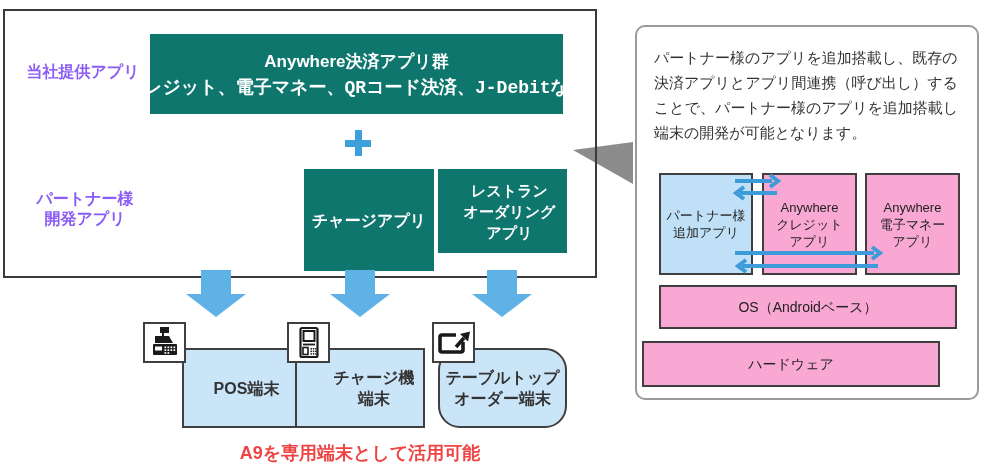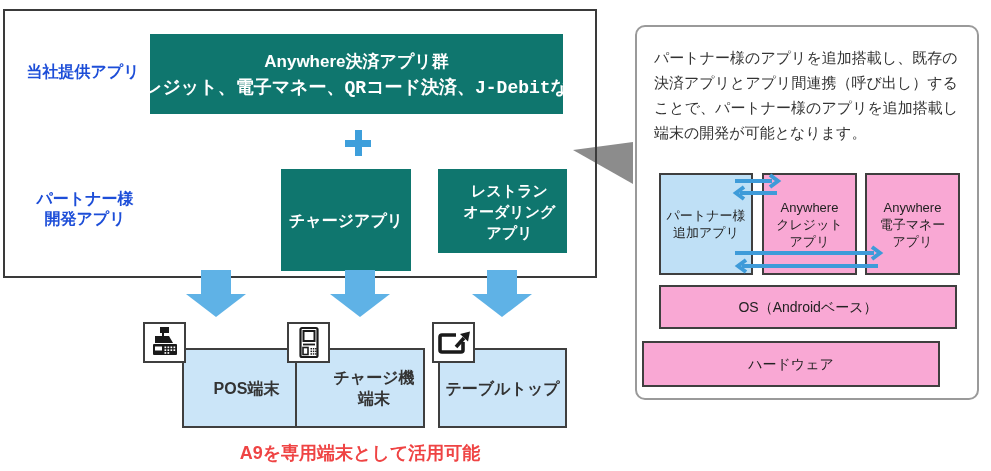--- a/index.html
+++ b/index.html
@@ -4,51 +4,51 @@
 <style>
   html,body{margin:0;padding:0;background:#fff;}
   .stage{position:relative;width:991px;height:471px;background:#fff;
          font-family:"Liberation Sans",sans-serif;overflow:hidden;}
   .abs{position:absolute;box-sizing:border-box;}
   svg.overlay{position:absolute;left:0;top:0;width:991px;height:471px;pointer-events:none;}
 
   .outer-box{left:3px;top:9px;width:594px;height:269px;border:2px solid #3A3A3A;z-index:2;background:transparent;}
   .panel{left:635px;top:25px;width:344px;height:375px;border:2px solid #9A9A9A;border-radius:10px;background:#fff;z-index:1;}
 
-  .side-label{z-index:3;font-weight:bold;color:#1d4ed8;text-align:center;font-size:16px;line-height:20px;}
+  .side-label{z-index:3;font-weight:bold;color:#8b5cf6;text-align:center;font-size:16px;line-height:20px;}
 
   .darkbox{background:#0f766e;color:#fff;display:flex;flex-direction:column;align-items:center;
            justify-content:center;text-align:center;font-weight:bold;z-index:3;}
   .darkbox div{line-height:21px;font-size:16px;white-space:nowrap;}
   .anywhere{left:150px;top:34px;width:413px;height:80px;gap:5px;}
   .anywhere .t1{font-size:17px;line-height:22px;}
   .anywhere .t2{font-size:18px;line-height:20px;font-family:Liberation Mono, monospace;}
 
   .plus{left:345px;top:130px;width:26px;height:26px;z-index:3;}
   .plus::before{content:'';position:absolute;left:0;top:9.5px;width:26px;height:7px;background:#3E9FDB;}
   .plus::after{content:'';position:absolute;left:9.5px;top:0;width:7px;height:26px;background:#3E9FDB;}
 
   .app1{left:151px;top:169px;width:129px;height:84px;}
-  .app2{left:281px;top:169px;width:130px;height:102px;}
+  .app2{left:304px;top:169px;width:130px;height:102px;}
   .app3{left:438px;top:169px;width:129px;height:84px;padding-left:14px;}
   .app3 div{font-size:15px;}
 
   .darr{position:absolute;top:270px;width:60px;height:47px;z-index:3;}
   .darr .stem{position:absolute;left:15px;top:0;width:30px;height:25px;background:#5FB2E6;}
   .darr .head{position:absolute;left:0;top:24px;width:0;height:0;
               border-left:30px solid transparent;border-right:30px solid transparent;
               border-top:23px solid #5FB2E6;}
 
   .termbox{background:#CBE5F8;border:2px solid #3F3F3F;display:flex;flex-direction:column;
            align-items:center;justify-content:center;text-align:center;font-weight:bold;
            color:#333;z-index:3;}
   .termbox div{font-size:16px;line-height:21px;white-space:nowrap;}
   .term1{left:151px;top:348px;width:129px;height:80px;margin-left:31px;}
   .term2{left:295px;top:348px;width:130px;height:80px;padding-left:28px;}
-  .term3{left:438px;top:348px;width:129px;height:80px;}
+  .term3{left:438px;top:348px;width:129px;height:80px;border-radius:22px;}
 
   .icon-square{width:43px;height:41px;background:#fff;border:2px solid #3F3F3F;z-index:4;
                display:flex;align-items:center;justify-content:center;}
   .ic1{left:143px;top:322px;} .ic2{left:287px;top:322px;} .ic3{left:432px;top:322px;}
 
   .caption{left:160px;top:441px;width:400px;text-align:center;font-size:18px;font-weight:bold;
            color:#ef4444;z-index:3;white-space:nowrap;}
 
   .para{left:654px;top:45px;width:322px;z-index:3;color:#333;}
   .para div{font-size:15px;line-height:25px;white-space:nowrap;}
@@ -115,20 +115,21 @@
   <div class="abs termbox term1">
     <div>POS端末</div>
     <div></div>
   </div>
   <div class="abs termbox term2">
     <div>チャージ機</div>
     <div>端末</div>
   </div>
   <div class="abs termbox term3">
     <div>テーブルトップ</div>
+    <div>オーダー端末</div>
   </div>
 
   <div class="abs icon-square ic1">
     <svg width="36" height="34" viewBox="0 0 36 34">
       <rect x="13" y="1" width="9" height="6" fill="#1a1a1a"></rect>
       <rect x="15" y="7" width="2" height="3" fill="#1a1a1a"></rect>
       <path d="M8 10 h14 l4 7 H8 z" fill="#1a1a1a"></path>
       <rect x="6" y="18" width="24" height="11" rx="1" fill="#1a1a1a"></rect>
       <rect x="8" y="20.5" width="7" height="4" fill="#fff"></rect>
       <g fill="#fff">

